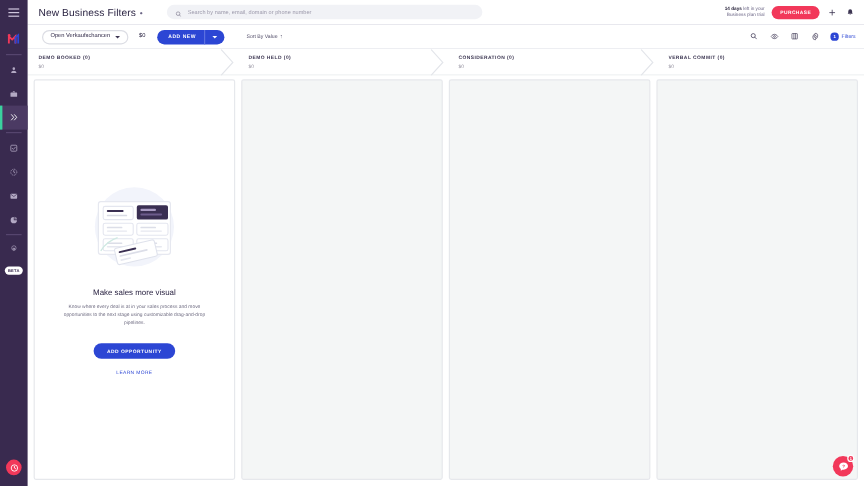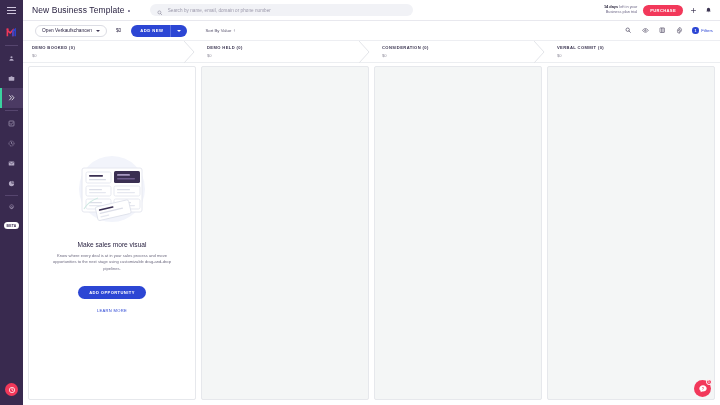--- a/index.html
+++ b/index.html
@@ -248,21 +248,21 @@
             <path d="M12 7.6V12l3 1.8" stroke-linecap="round"></path>
         </svg>
       </div>
     </div>
   </nav>
 
   <div id="main">
 
     <header id="topbar">
       <div id="page-title">
-        <span>New Business Template</span><span class="title-caret">•</span>
+        <span>New Business Filters</span><span class="title-caret">•</span>
       </div>
 
       <div id="search-wrap">
         <span>
           <svg width="5.5" height="5.5" viewBox="0 0 24 24" fill="none" stroke="#8b8799" stroke-width="2.6">
             <circle cx="10.5" cy="10.5" r="6.6"></circle>
               <path d="M15.4 15.4L21 21" stroke-linecap="round"></path>
           </svg>
         </span>
         <input id="search-input" value="" placeholder="Search by name, email, domain or phone number" style="">

